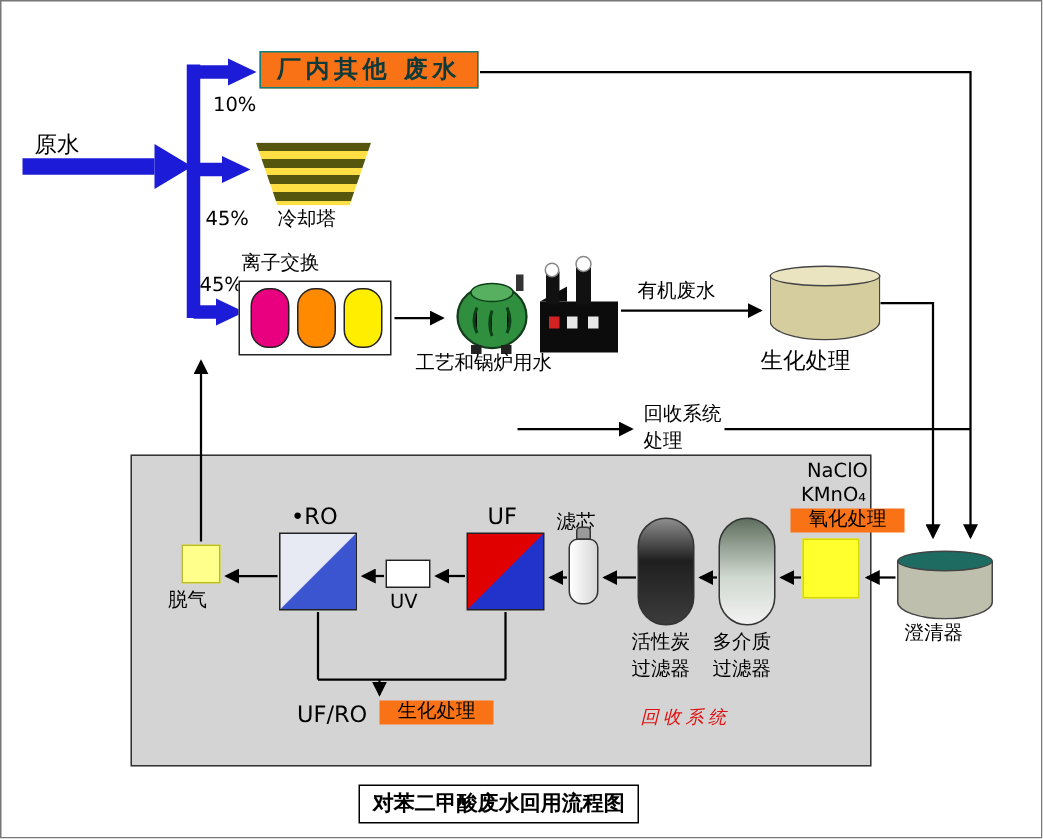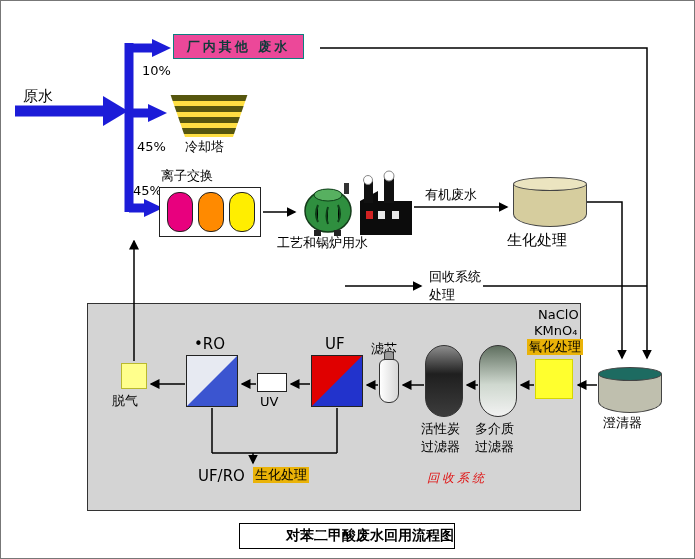--- a/index.html
+++ b/index.html
@@ -2,26 +2,26 @@
 <html><head>
 <meta charset="utf-8">
 <style>
   *{margin:0;padding:0;box-sizing:border-box}
   html,body{background:#fff}
   body{font-family:"DejaVu Sans","Liberation Sans",sans-serif;}
   #stage{position:relative;width:695px;height:559px;background:#fff;border:1px solid #777;overflow:hidden}
   .lbl{position:absolute;font-size:13px;font-weight:normal;color:#000;white-space:nowrap;z-index:3;line-height:1.2}
   .lbl.n{font-weight:normal}
   .lbl.big{font-size:15px}
-  .lbl.hl{background:#eab308;padding:0 2px}
+  .lbl.hl{background:#f97316;padding:0 12px}
   .lbl.red{color:#e01010;font-style:italic;font-size:12px;letter-spacing:3px}
   svg.overlay{position:absolute;left:0;top:0;z-index:2}
   .node{position:absolute;z-index:3}
   #recovery-box{position:absolute;left:86px;top:302px;width:494px;height:208px;background:#d4d4d4;border:1px solid #333;z-index:1}
-  #other-waste-box{left:172px;top:33px;width:131px;height:25px;background:#ec4899;border:1px solid #0d7f7f;display:flex;align-items:center;justify-content:center;letter-spacing:3px;font-size:13px;font-weight:bold;color:#103a3a}
+  #other-waste-box{left:172px;top:33px;width:146px;height:25px;background:#f97316;border:1px solid #0d7f7f;display:flex;align-items:center;justify-content:center;letter-spacing:3px;font-size:16px;font-weight:bold;color:#103a3a}
   #cooling-tower{left:168px;top:94px;width:80px;height:42px;background:repeating-linear-gradient(to bottom,#56560e 0 6px,#ffdf43 6px 11px);clip-path:polygon(2% 0,98% 0,80% 100%,20% 100%)}
   #ion-box{left:158px;top:186px;width:102px;height:50px;background:#fff;border:1px solid #222}
   .pill{position:absolute;top:4px;width:26px;height:40px;border:1px solid #222;border-radius:12px}
   .cyl{position:absolute;z-index:3}
   .cyl .body{position:absolute;left:0;right:0;top:7px;bottom:0;border:1px solid #444;border-top:none;border-radius:0 0 50% 50%/0 0 30% 30%}
   .cyl .cap{position:absolute;left:0;right:0;top:0;height:14px;border-radius:50%;border:1px solid #444}
   #biochem-cyl .body{background:#d6cd9e}
   #biochem-cyl .cap{background:#ebe4c0}
   #clarifier-cyl .body{background:#bfbfae}
   #clarifier-cyl .cap{background:#1d6b61}
@@ -29,21 +29,21 @@
   #carbon-capsule{background:linear-gradient(to bottom,#8d8d8d,#1f1f1f 40%,#3c3c3c)}
   #multimedia-capsule{background:linear-gradient(to bottom,#5f6f5f,#cfd8cf 55%,#f2f2f2)}
   #cartridge{left:378px;top:358px;width:20px;height:44px;border:1px solid #333;border-radius:6px 6px 9px 9px;background:linear-gradient(to right,#fff,#d7d7d7)}
   #cartridge-cap{left:383px;top:350px;width:10px;height:9px;border:1px solid #333;background:#9a9a9a;border-radius:3px 3px 0 0}
   .membrane{position:absolute;width:52px;height:52px;border:1px solid #222;z-index:3}
   #uf-box{left:310px;top:354px;background:linear-gradient(to bottom right,#e00000 49.5%,#2233cc 50.5%)}
   #ro-box{left:185px;top:354px;background:linear-gradient(to bottom right,#e7eaf2 49.5%,#3b55d0 50.5%)}
   #uv-box{left:256px;top:372px;width:30px;height:19px;background:#fff;border:1.5px solid #222}
   #degas-box{left:120px;top:362px;width:26px;height:26px;background:#ffff8c;border:1px solid #b9b92e}
   #oxid-box{left:534px;top:358px;width:38px;height:40px;background:#ffff2e;border:1px solid #d6d600}
-  #caption-box{left:238px;top:522px;width:216px;height:26px;background:#fff;border:1px solid #000;display:flex;align-items:center;justify-content:flex-end;font-size:14px;font-weight:bold}
+  #caption-box{left:238px;top:522px;width:187px;height:26px;background:#fff;border:1px solid #000;display:flex;align-items:center;justify-content:center;font-size:14px;font-weight:bold}
 </style>
 </head>
 <body>
 
 <div id="stage">
 
   <div id="recovery-box"></div>
 
   <svg class="overlay" width="695" height="559">
     <defs>

